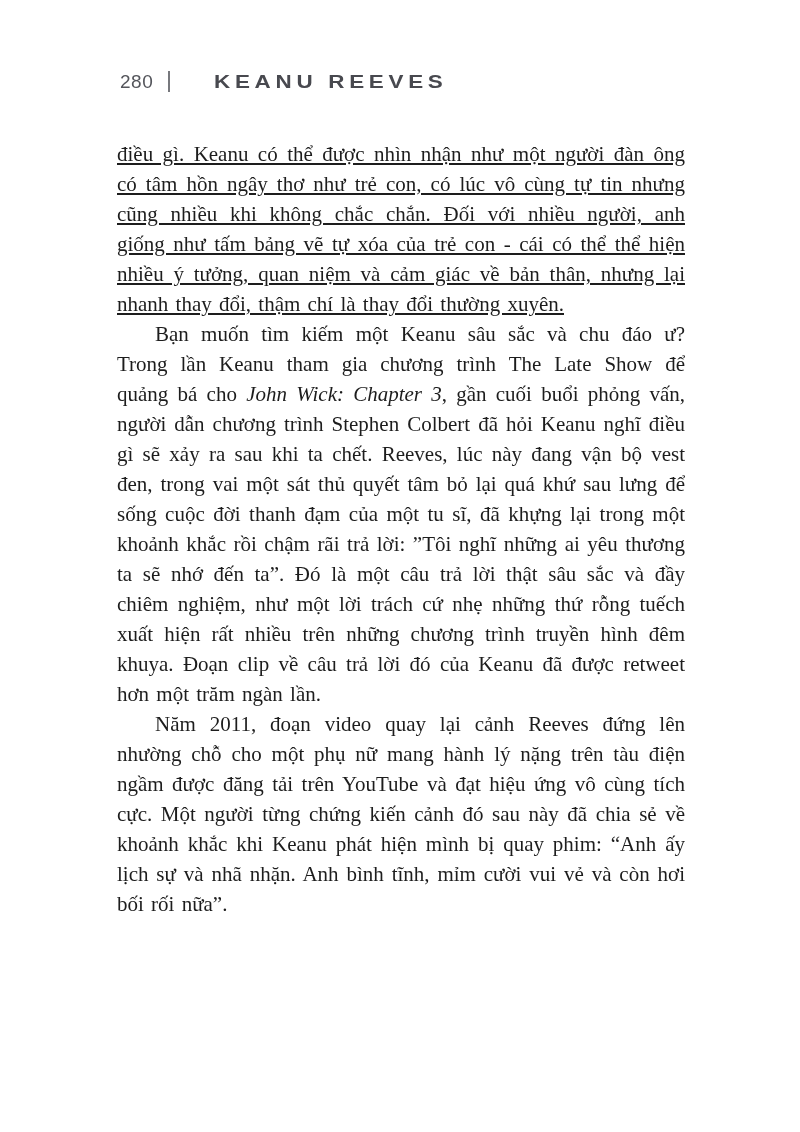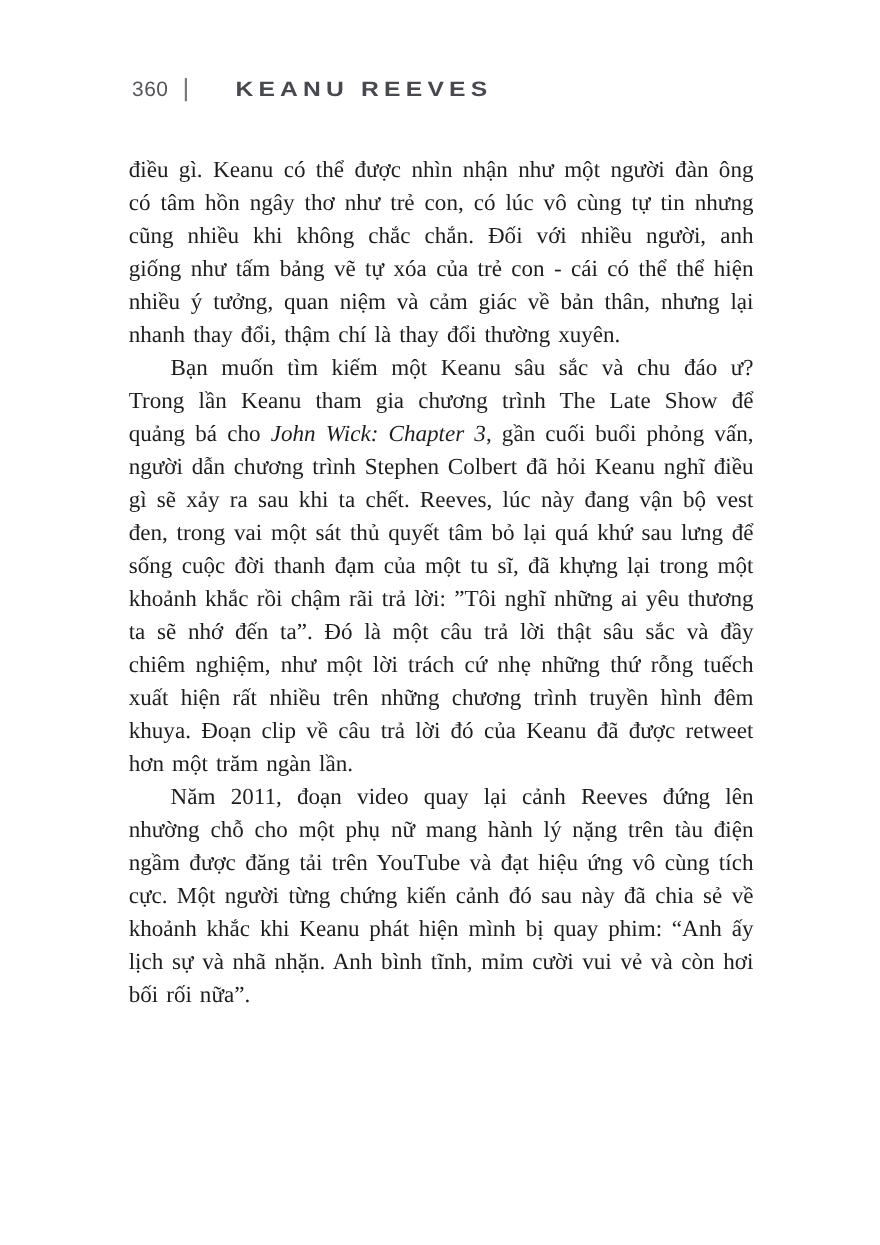--- a/index.html
+++ b/index.html
@@ -69,31 +69,31 @@
   }
   .text-block p {
     margin: 0;
     font-size: 21px;
     line-height: 30px;
     color: var(--body-text);
     text-align: justify;
     word-spacing: 2px;
     text-indent: 38px;
   }
-  .text-block p.continuation { text-indent: 0; }
+  .text-block p.continuation { text-indent: 0; text-decoration: underline; }
   .text-block p + p { }
   .text-block em { font-style: italic; }
 </style>
 </head>
 <body>
 
 <div class="page">
 
   <header class="running-header">
-    <span class="page-number">360</span>
+    <span class="page-number">280</span>
     <span class="header-divider"></span>
     <span class="book-title">KEANU REEVES</span>
   </header>
 
   <main class="text-block">
 
     <p class="continuation">điều gì. Keanu có thể được nhìn nhận như một người đàn ông có tâm hồn ngây thơ như trẻ con, có lúc vô cùng tự tin nhưng cũng nhiều khi không chắc chắn. Đối với nhiều người, anh giống như tấm bảng vẽ tự xóa của trẻ con - cái có thể thể hiện nhiều ý tưởng, quan niệm và cảm giác về bản thân, nhưng lại nhanh thay đổi, thậm chí là thay đổi thường xuyên.</p>
 
     <p><span>Bạn muốn tìm kiếm một Keanu sâu sắc và chu đáo ư? Trong lần Keanu tham gia chương trình The Late Show để quảng bá cho </span><em>John Wick: Chapter 3</em><span>, gần cuối buổi phỏng vấn, người dẫn chương trình Stephen Colbert đã hỏi Keanu nghĩ điều gì sẽ xảy ra sau khi ta chết. Reeves, lúc này đang vận bộ vest đen, trong vai một sát thủ quyết tâm bỏ lại quá khứ sau lưng để sống cuộc đời thanh đạm của một tu sĩ, đã khựng lại trong một khoảnh khắc rồi chậm rãi trả lời: ”Tôi nghĩ những ai yêu thương ta sẽ nhớ đến ta”. Đó là một câu trả lời thật sâu sắc và đầy chiêm nghiệm, như một lời trách cứ nhẹ những thứ rỗng tuếch xuất hiện rất nhiều trên những chương trình truyền hình đêm khuya. Đoạn clip về câu trả lời đó của Keanu đã được retweet hơn một trăm ngàn lần.</span></p>
 

